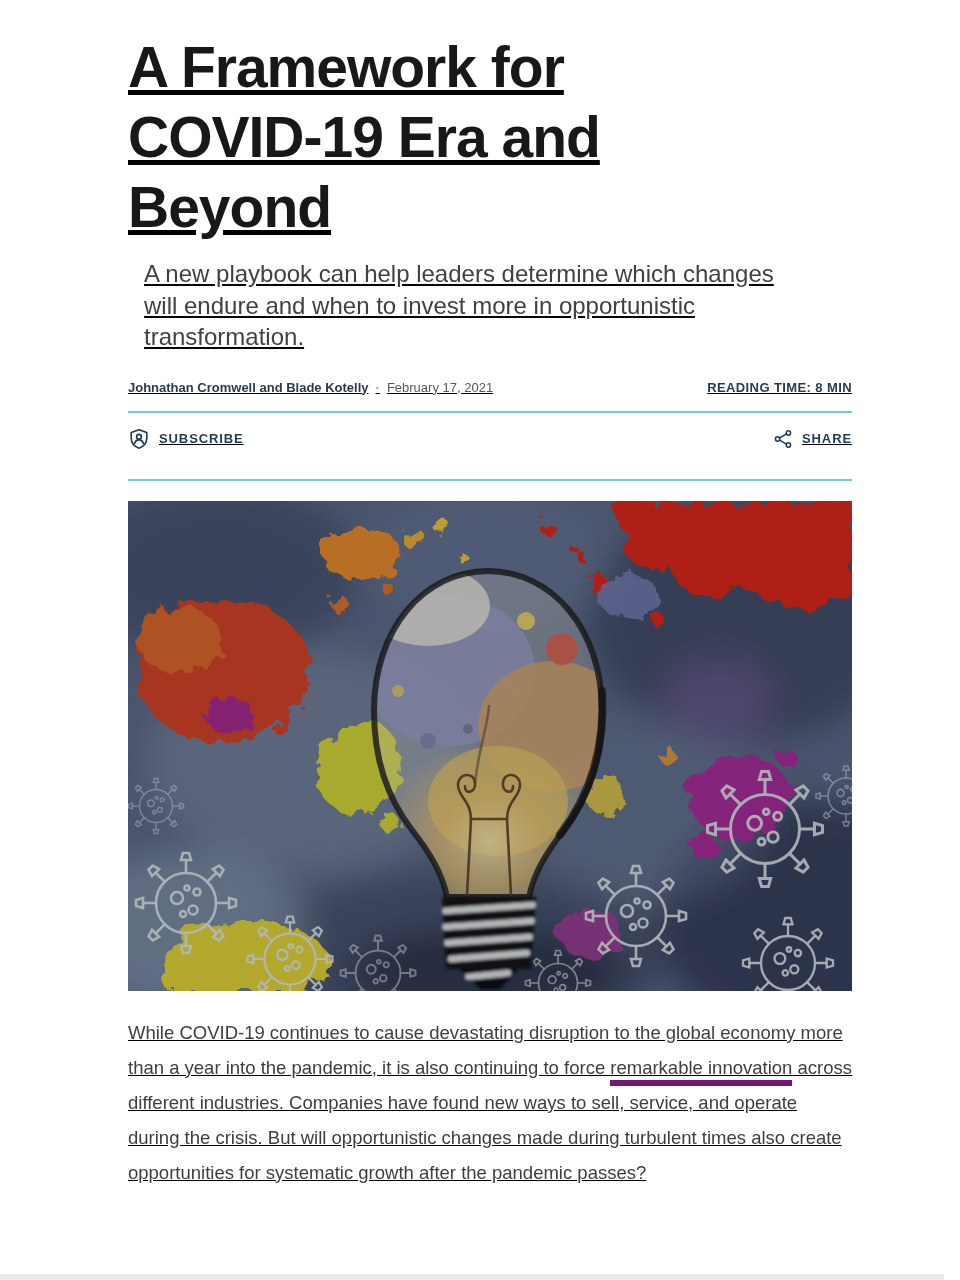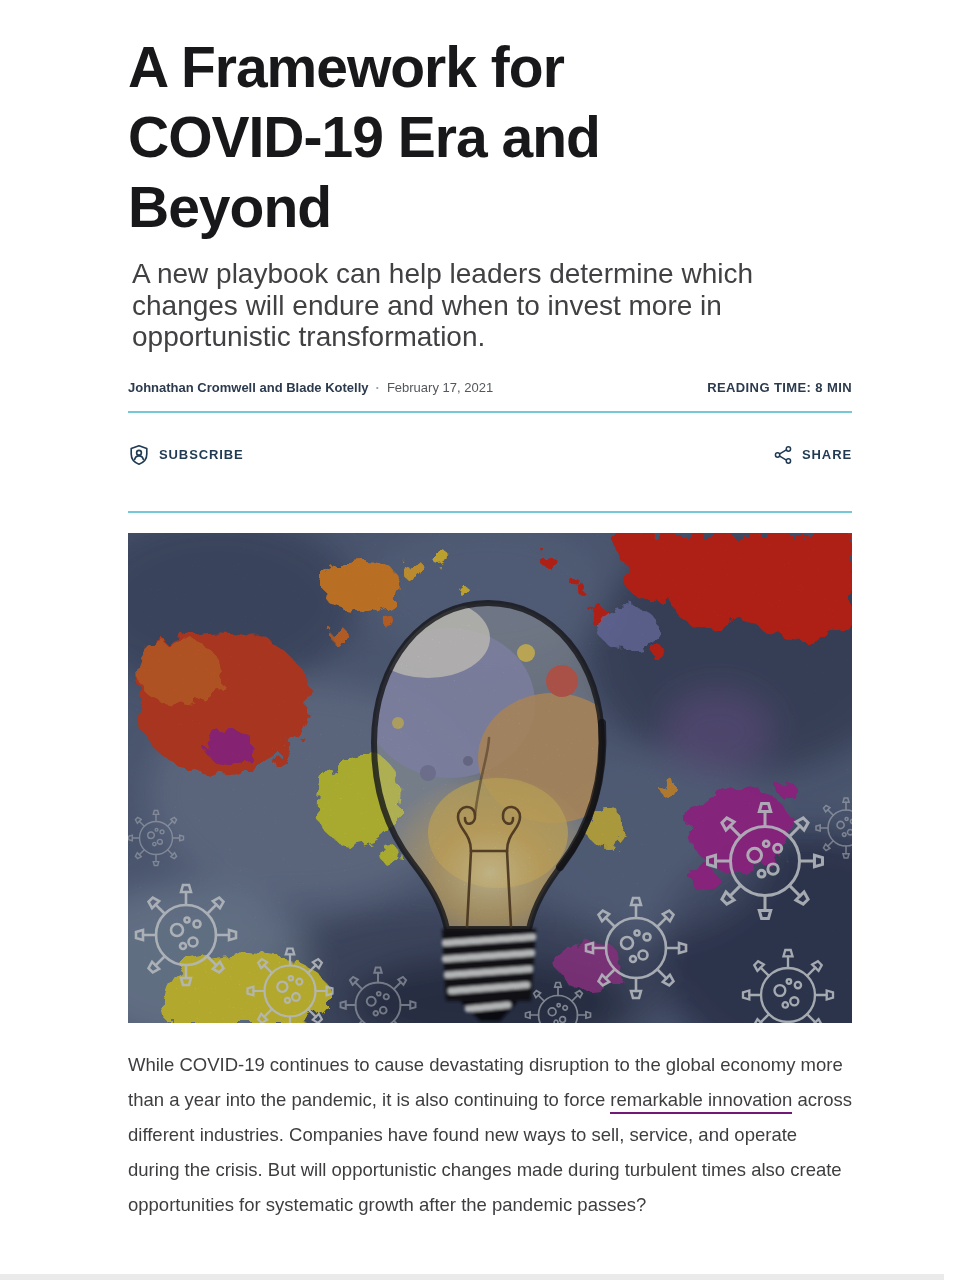--- a/index.html
+++ b/index.html
@@ -1,48 +1,48 @@
 <!DOCTYPE html>
 <html><head>
 <meta charset="utf-8">
 <style>
   html,body{margin:0;padding:0;background:#fff;}
   body{font-family:"Liberation Sans",sans-serif;-webkit-font-smoothing:antialiased;}
-  .page{position:relative;width:944px;height:1280px;background:#fff;overflow:hidden;}
+  .page{position:relative;width:944px;height:1280px;background:#fff;overflow:hidden;text-decoration:underline;}
   .content{margin-left:128px;width:724px;}
 
   h1.title{margin:32px 0 0;font-weight:700;font-size:57px;line-height:70px;
            letter-spacing:-1px;color:#18181a;}
   h1.title span{display:block;}
 
-  .dek{margin:16px 4px 0;max-width:662px;font-size:28px;line-height:31.5px;
+  .dek{margin:16px 16px 0;max-width:662px;font-size:24px;line-height:31.5px;
        font-weight:400;color:#414144;}
 
   .byline-row{margin-top:26px;display:flex;justify-content:space-between;
               align-items:flex-start;font-size:13px;line-height:18px;}
   .authors{font-weight:700;color:#2b3a4d;cursor:pointer;}
   .sep{color:#8fa6b5;margin:0 7px;font-weight:700;}
   .date{color:#54585c;}
   .reading-time{font-weight:700;color:#2b3a4d;letter-spacing:.4px;margin-left:40px;}
 
   hr.teal{border:none;border-top:2px solid #74c9d7;margin:14px 0 0;}
 
   .action-row{display:flex;justify-content:space-between;align-items:center;
-              padding:31px 0;}
+              padding:15px 0;}
   .action-btn{display:flex;align-items:center;gap:9px;background:none;border:none;
               padding:0;cursor:pointer;font-family:inherit;font-size:13px;
               font-weight:700;letter-spacing:.9px;color:#1f3a52;}
   .action-btn svg{display:block;}
 
   figure.hero-fig{margin:20px 0 0;width:724px;height:490px;}
   svg.hero{display:block;width:724px;height:490px;}
 
   .body-text{margin:24px 0 0;width:724px;font-size:18.5px;line-height:35px;
              color:#3e3e40;}
-  a.body-link{color:#3e3e40;text-decoration:none;border-bottom:2px solid #701a75;
+  a.body-link{color:#3e3e40;text-decoration:none;border-bottom:6px solid #701a75;
               padding-bottom:2px;cursor:pointer;}
 
   .bottom-strip{position:absolute;left:0;right:0;bottom:0;height:6px;background:#eaeaea;}
 </style>
 </head>
 <body>
 
 <div class="page">
   <main class="content">
 

